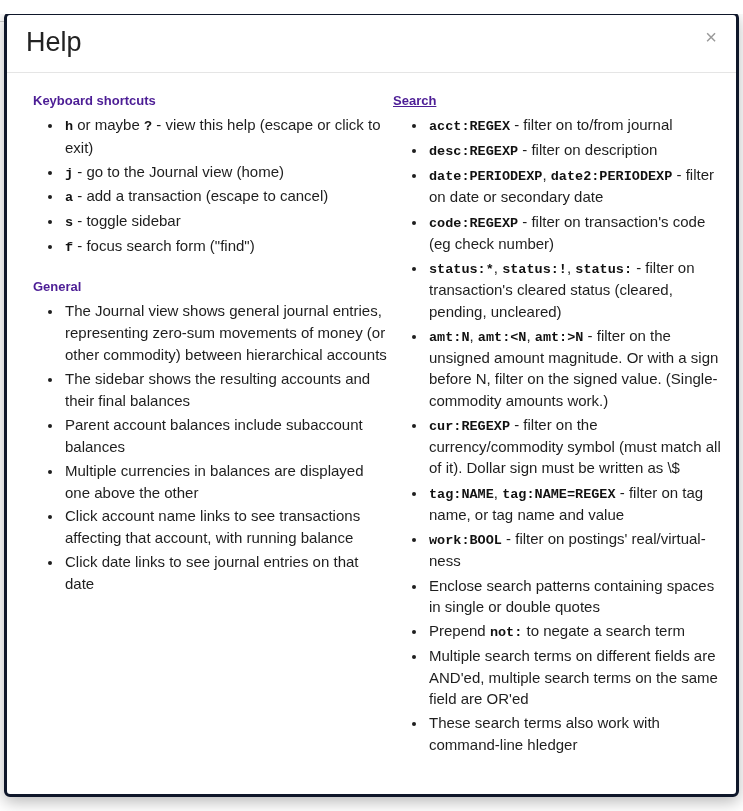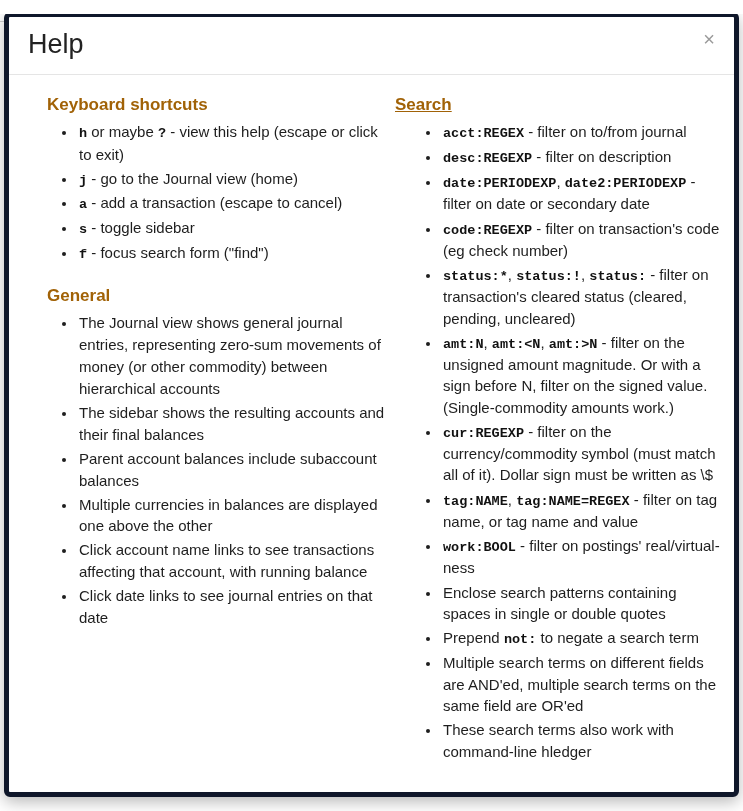--- a/index.html
+++ b/index.html
@@ -60,21 +60,21 @@
   }
 
   
   #modal {
     position: absolute;
     left: 4px;
     top: 12px;
     width: 735px;
     height: 785px;
     background: #ffffff;
-    border: 5px solid #0f172a;
+    border: 3px solid #0f172a;
     border-radius: 6px;
     box-shadow: 0 5px 16px rgba(0,0,0,0.28);
     box-sizing: border-box;
     overflow: hidden;
   }
 
   #modal-header {
     position: relative;
     height: 58px;
     border-bottom: 1px solid #e5e5e5;
@@ -110,37 +110,37 @@
   }
   .cols {
     display: flex;
     flex-direction: row;
     align-items: flex-start;
   }
   .col-left  { width: 364px; flex: none; }
   .col-right { width: 336px; flex: none; padding-left: 0px; }
 
   h4.section {
-    font-size: 17px;
+    font-size: 13px;
     font-weight: bold;
-    color: #a16207;
-    margin: 0 0 6px 20px;
+    color: #4c1d95;
+    margin: 0 0 6px 8px;
   }
   h4.section.spaced { margin-top: 22px; }
 
   ul.bullets {
     margin: 0;
     padding-left: 34px;
     list-style: disc;
   }
   ul.bullets li {
     font-size: 15px;
     line-height: 1.46;
     color: #1e1e1e;
-    margin: 0 0 2px 16px;
+    margin: 0 0 2px 4px;
     padding-left: 2px;
   }
   ul.bullets li::marker { font-size: 14px; }
 
   code, .kbd {
     font-family: "Liberation Mono", monospace;
     font-size: 13.5px;
     font-weight: bold;
     color: #111;
   }

